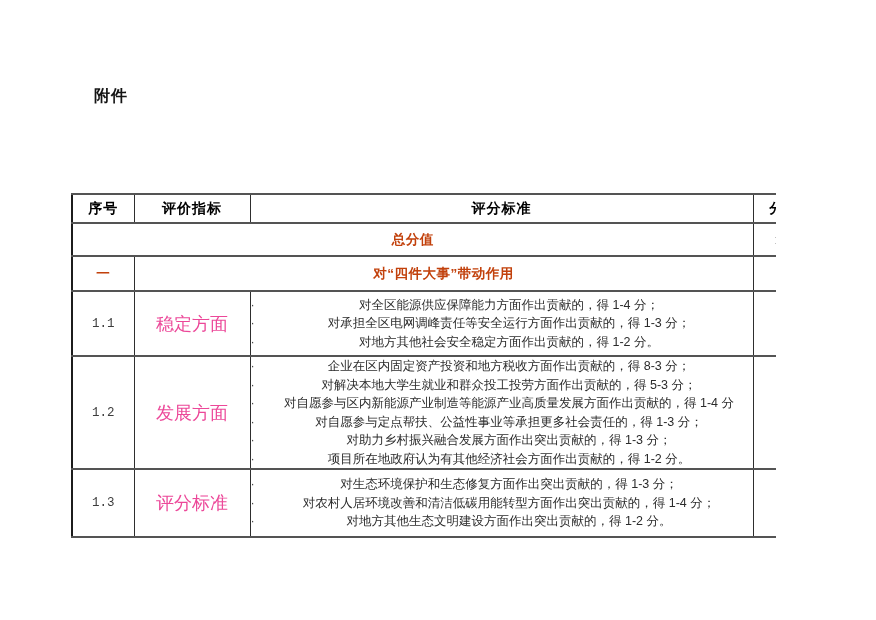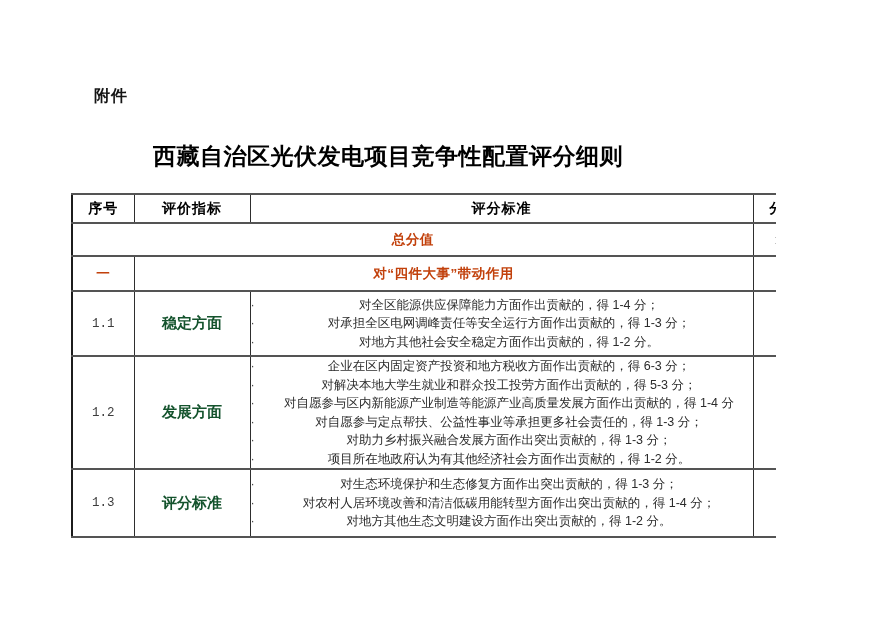--- a/index.html
+++ b/index.html
@@ -78,23 +78,23 @@
     font-size: 13px;
     font-weight: 700;
     color: #000;
   }
   .cell-no {
     font-family: Liberation Mono, monospace;
     font-size: 12.5px;
     color: #3c3c3c;
   }
   .cell-indicator {
-    font-size: 15px;
-    color: #14532d;
-    font-weight: 700;
+    font-size: 18px;
+    color: #ec4899;
+    font-weight: 400;
   }
   .cell-score {
     font-family: "Liberation Serif", "DejaVu Serif", serif;
     font-size: 13.5px;
     color: #3a3a3a;
   }
   .cell-criteria {
     text-align: left;
     padding: 3px 6px 3px 9px;
   }
@@ -116,21 +116,20 @@
     white-space: nowrap;
   }
 </style>
 </head>
 <body>
 
 <div class="page">
 
   <div class="attachment">附件</div>
 
-  <h1 class="title">西藏自治区光伏发电项目竞争性配置评分细则</h1>
 
   <div class="tbl-wrap">
     <table class="tbl">
       <colgroup>
         <col style="width:62px">
         <col style="width:116px">
         <col style="width:503px">
         <col style="width:63px">
       </colgroup>
 
@@ -172,21 +171,21 @@
         </td>
         <td class="cell-score">9</td>
       </tr>
 
       <tr class="row-12">
         <td class="cell-no">1.2</td>
         <td class="cell-indicator">发展方面</td>
         <td class="cell-criteria">
           <div class="crit">
                 <span class="bullet">·</span>
-                <span class="crit-text">企业在区内固定资产投资和地方税收方面作出贡献的，得 6-3 分；</span>
+                <span class="crit-text">企业在区内固定资产投资和地方税收方面作出贡献的，得 8-3 分；</span>
               </div>
           <div class="crit">
                 <span class="bullet">·</span>
                 <span class="crit-text">对解决本地大学生就业和群众投工投劳方面作出贡献的，得 5-3 分；</span>
               </div>
           <div class="crit">
                 <span class="bullet">·</span>
                 <span class="crit-text">对自愿参与区内新能源产业制造等能源产业高质量发展方面作出贡献的，得 1-4 分</span>
               </div>
           <div class="crit">

